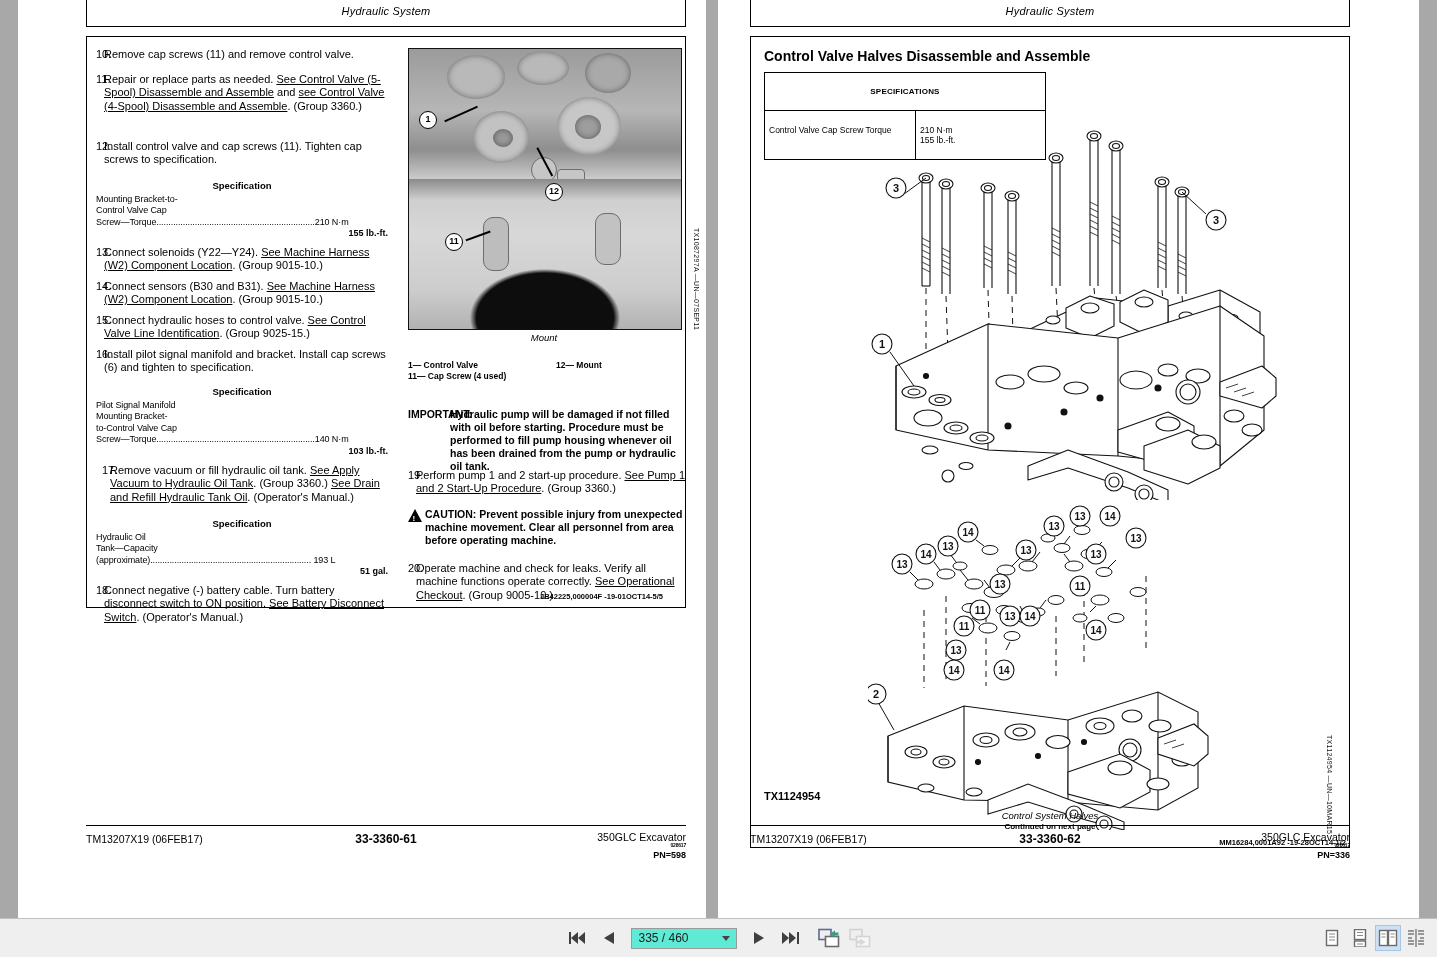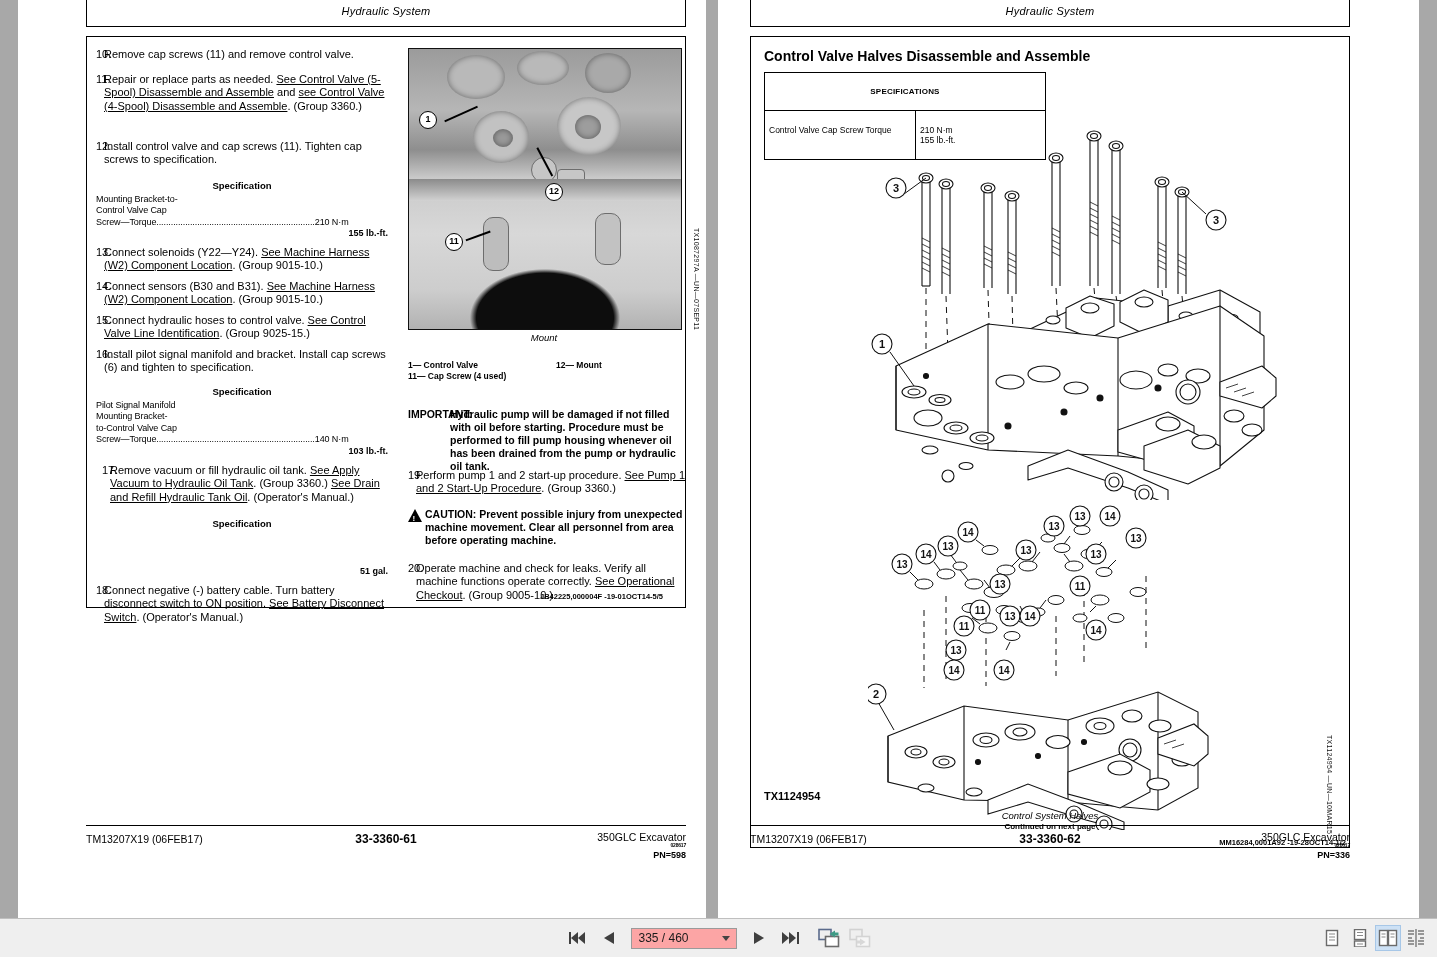--- a/index.html
+++ b/index.html
@@ -143,21 +143,21 @@
     transform:translateX(-50%);
     display:flex;align-items:center;gap:9px;
   }
   .tbtn{
     width:22px;height:24px;display:flex;align-items:center;justify-content:center;
     background:transparent;border:none;cursor:pointer;
   }
   .tbtn svg{display:block;}
   .pagebox{
     display:flex;align-items:center;width:106px;height:21px;
-    background:#fca5a5;border:1px solid #9a9a9a;box-sizing:border-box;
+    background:#5eead4;border:1px solid #9a9a9a;box-sizing:border-box;
     padding:0 4px 0 7px;margin:0 2px;
   }
   .pagebox .pval{flex:1;font-size:12px;color:#1a1a1a;line-height:19px;}
   .pagebox .caret{
     width:0;height:0;border-left:4px solid transparent;border-right:4px solid transparent;
     border-top:5px solid #444;margin-right:2px;
   }
   .tb-right{
     position:absolute;right:8px;top:0;height:38px;
     display:flex;align-items:center;gap:2px;
@@ -230,20 +230,23 @@
 to-Control Valve Cap
 Screw—Torque..................................................................140 N·m</div>
       <div class="spec-right" style="left:78px;top:446px;width:292px;">103 lb.-ft.</div>
 
       <div class="step" style="left:84px;top:464px;width:292px;">
         <span class="num">17.</span>
         <span class="txt">Remove vacuum or fill hydraulic oil tank. <span class="u">See Apply Vacuum to Hydraulic Oil Tank</span>. (Group 3360.) <span class="u">See Drain and Refill Hydraulic Tank Oil</span>. (Operator's Manual.)</span>
       </div>
 
       <div class="spec-head" style="left:78px;top:518px;width:292px;">Specification</div>
+      <div class="spec-body" style="left:78px;top:532px;">Hydraulic Oil
+Tank—Capacity
+(approximate)................................................................... 193 L</div>
       <div class="spec-right" style="left:78px;top:566px;width:292px;">51 gal.</div>
 
       <div class="step" style="left:78px;top:584px;width:292px;">
         <span class="num">18.</span>
         <span class="txt">Connect negative (-) battery cable.  Turn battery disconnect switch to ON position. <span class="u">See Battery Disconnect Switch</span>. (Operator's Manual.)</span>
       </div>
 
       <div class="photo" style="left:390px;top:48px;width:272px;height:280px;">
         <div class="ph-grad"></div>
         <div class="blob" style="left:38px;top:6px;width:58px;height:44px;"></div>

